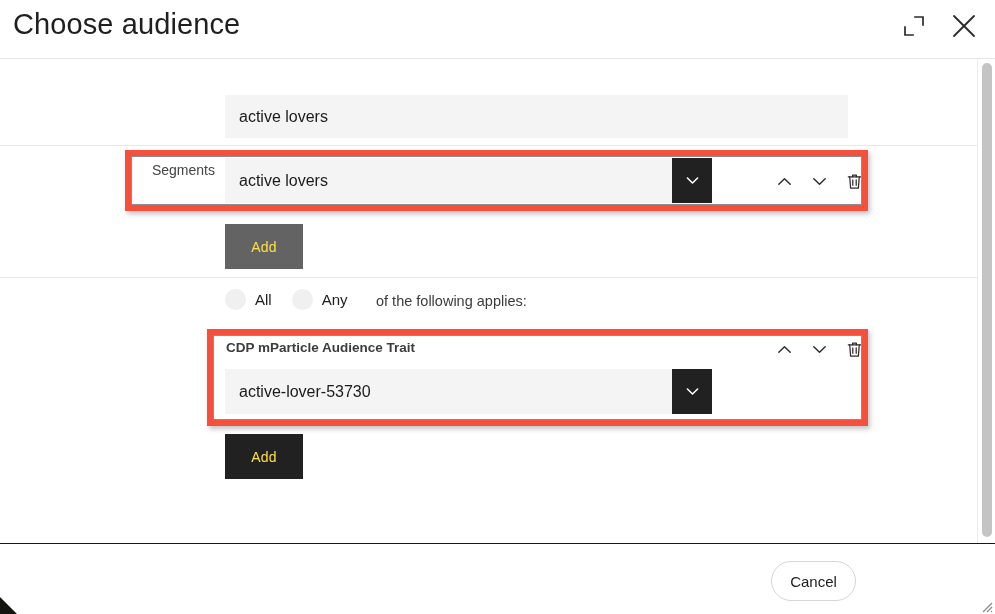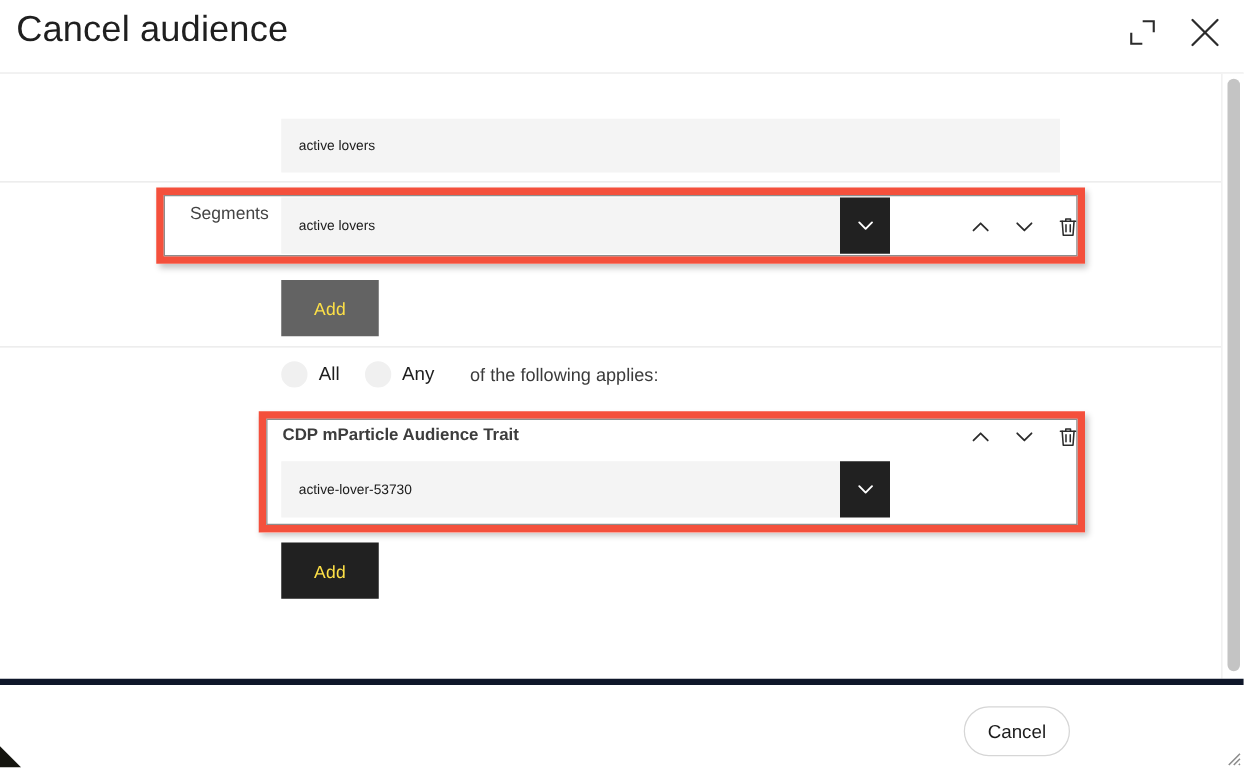--- a/index.html
+++ b/index.html
@@ -78,21 +78,21 @@
     color: #f4503c;
     font-size: 13px;
     margin-left: 2px;
   }
 
   .text-field {
     position: absolute;
     background: #f4f4f4;
     border: none;
     font-family: "Liberation Sans", sans-serif;
-    font-size: 11px;
+    font-size: 16px;
     color: #1a1a1a;
     padding: 0 14px;
     outline: none;
   }
 
   .drop-btn {
     position: absolute;
     background: #212121;
     border: none;
     cursor: pointer;
@@ -191,21 +191,21 @@
     background: #c4c4c4;
     border-radius: 6px;
     cursor: pointer;
   }
 
   
   .dlg-footer {
     position: absolute;
     left: 0; top: 543px;
     width: 995px; height: 71px;
-    border-top: 5px solid #0f172a;
+    border-top: 1px solid #0f172a;
     background: #fff;
   }
   .btn-cancel {
     position: absolute;
     right: 139px; top: 17px;
     width: 85px; height: 40px;
     border: 1px solid #d6d6d6;
     border-radius: 22px;
     background: #ffffff;
     color: #1b1b1b;
@@ -239,21 +239,21 @@
     width: 14px; height: 14px;
     cursor: nwse-resize;
   }
 </style>
 </head>
 <body>
 
 <div class="dialog">
 
   <div class="dlg-header">
-    <div class="dlg-title">Cancel audience</div>
+    <div class="dlg-title">Choose audience</div>
 
     <div class="hdr-actions">
       <div class="icon-btn">
         <svg width="24" height="24" viewBox="0 0 24 24" fill="none" stroke="#2b2b2b" stroke-width="1.7" stroke-linecap="square">
           <polyline points="3,13 3,21 11,21"></polyline>
           <polyline points="13,3 21,3 21,11"></polyline>
         </svg>
       </div>
       <div class="icon-btn">
         <svg width="26" height="26" viewBox="0 0 26 26" fill="none" stroke="#2b2b2b" stroke-width="1.8" stroke-linecap="round">

